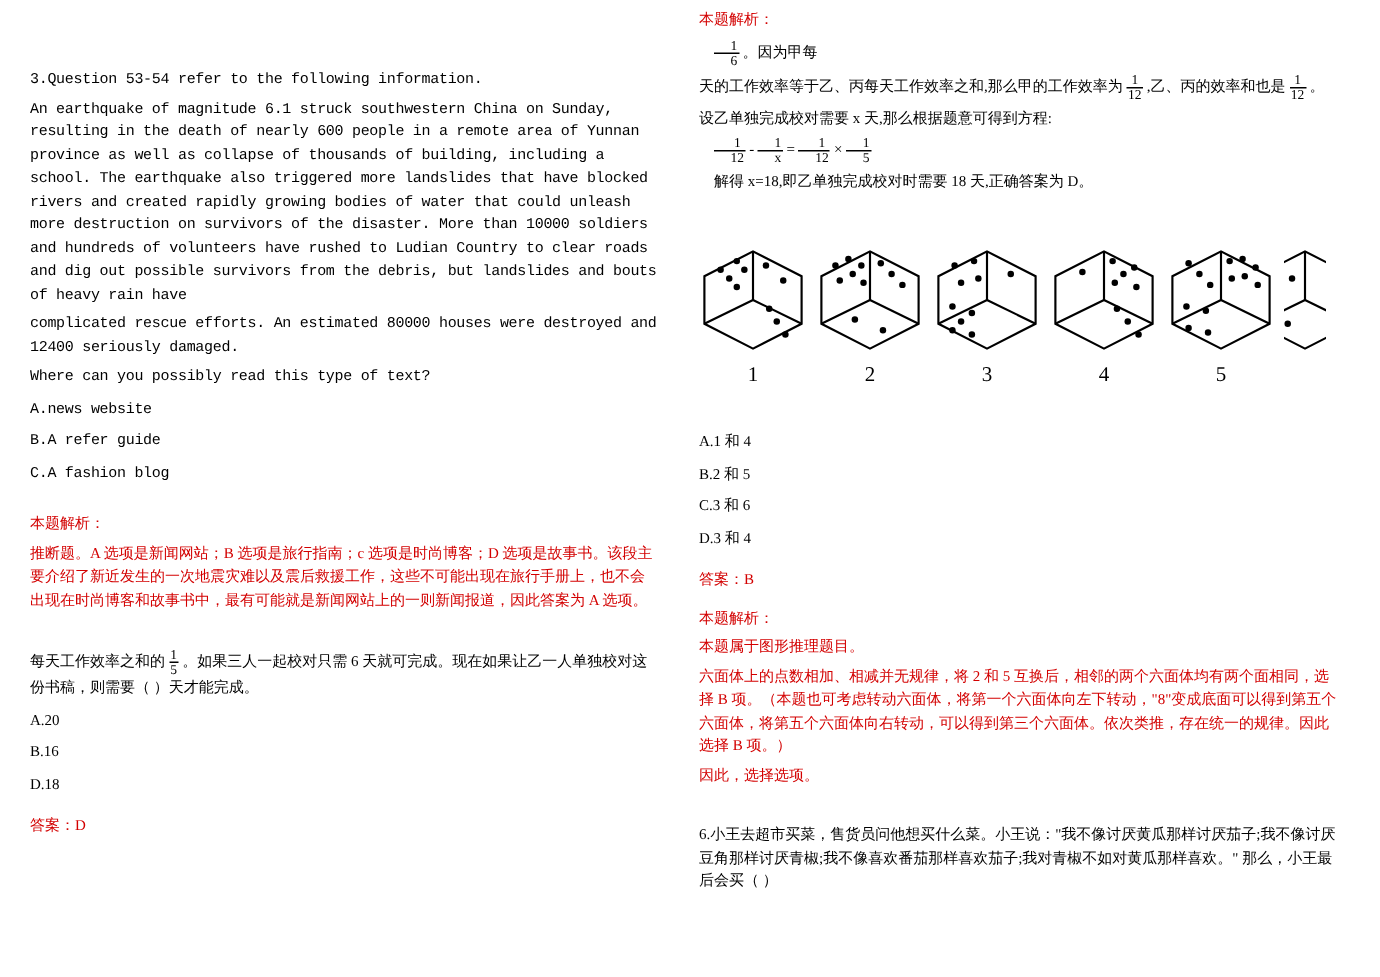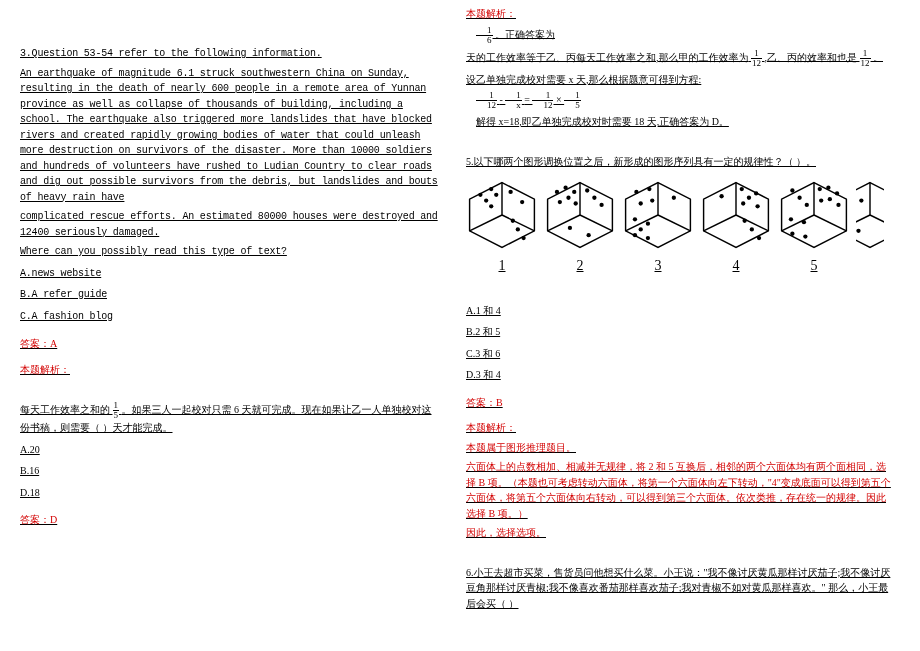--- a/index.html
+++ b/index.html
@@ -10,21 +10,20 @@
     font-family: "SimSun", "宋体", serif;
     font-size: 10px;
     color: #000000;
     display: flex;
     overflow: hidden;
   }
   .col {
     width: 450px;
     padding: 6px 12px 24px 20px;
     line-height: 1.55;
-    text-decoration: underline;
   }
   .col-right {
     padding-left: 16px;
     padding-right: 6px;
   }
   .para { margin-bottom: 4px; }
   .spacer-sm { height: 6px; }
   .spacer-lg { height: 20px; }
   .red { color: #d30000; }
   .option { margin: 6px 0; }
@@ -47,23 +46,23 @@
   <div class="para mono">3.Question 53-54 refer to the following information.</div>
   <div class="para mono">An earthquake of magnitude 6.1 struck southwestern China on Sunday, resulting in the death of nearly 600 people in a remote area of Yunnan province as well as collapse of thousands of building, including a school. The earthquake also triggered more landslides that have blocked rivers and created rapidly growing bodies of water that could unleash more destruction on survivors of the disaster. More than 10000 soldiers and hundreds of volunteers have rushed to Ludian Country to clear roads and dig out possible survivors from the debris, but landslides and bouts of heavy rain have</div>
   <div class="para mono">complicated rescue efforts. An estimated 80000 houses were destroyed and 12400 seriously damaged.</div>
   <div class="para mono">Where can you possibly read this type of text?</div>
 
   <div class="option mono">A.news website</div>
   <div class="option mono">B.A refer guide</div>
   <div class="option mono">C.A fashion blog</div>
 
   <div class="spacer-sm"></div>
-  <div class="para red">答案：A</div>
   <div class="spacer-sm"></div>
   <div class="para red">本题解析：</div>
+  <div class="para red">推断题。A 选项是新闻网站；B 选项是旅行指南；c 选项是时尚博客；D 选项是故事书。该段主要介绍了新近发生的一次地震灾难以及震后救援工作，这些不可能出现在旅行手册上，也不会出现在时尚博客和故事书中，最有可能就是新闻网站上的一则新闻报道，因此答案为 A 选项。</div>
 
   <div class="spacer-lg"></div>
 
   <div class="para">
     <span>每天工作效率之和的</span>
     <span class="frac">
       <span class="n">1</span>
       <span class="d">5</span>
     </span>
     <span>。如果三人一起校对只需 6 天就可完成。现在如果让乙一人单独校对这份书稿，则需要（ ）天才能完成。</span>
@@ -76,21 +75,21 @@
   <div class="spacer-sm"></div>
   <div class="para red">答案：D</div>
 </div>
 
 <div class="col col-right">
 
   <div class="para red">本题解析：</div>
 
   <div class="para" style="text-indent:1em;">
     <span class="frac"><span class="n">1</span><span class="d">6</span></span>
-    <span>。正确答案为</span>
+    <span>。因为甲每</span>
   </div>
   <div class="para">
     <span>天的工作效率等于乙、丙每天工作效率之和,那么甲的工作效率为</span>
     <span class="frac"><span class="n">1</span><span class="d">12</span></span>
     <span>,乙、丙的效率和也是</span>
     <span class="frac"><span class="n">1</span><span class="d">12</span></span>
     <span>。</span>
   </div>
   <div class="para">设乙单独完成校对需要 x 天,那么根据题意可得到方程:</div>
   <div class="para" style="text-indent:1em;">
@@ -99,21 +98,20 @@
     <span class="frac"><span class="n">1</span><span class="d">x</span></span>
     <span> = </span>
     <span class="frac"><span class="n">1</span><span class="d">12</span></span>
     <span>× </span>
     <span class="frac"><span class="n">1</span><span class="d">5</span></span>
   </div>
   <div class="para" style="text-indent:1em;">解得 x=18,即乙单独完成校对时需要 18 天,正确答案为 D。</div>
 
   <div class="spacer-lg"></div>
 
-  <div class="para">5.以下哪两个图形调换位置之后，新形成的图形序列具有一定的规律性？（ ）。</div>
 
   <div class="dice-row">
 
     <div class="dice-unit">
       <svg class="dice" width="72" height="72" viewBox="0 0 100 100">
         <polygon points="50,5 95,28 95,72 50,95 5,72 5,28" fill="#fff" stroke="#000" stroke-width="2"></polygon>
         <line x1="50" y1="5" x2="50" y2="50" stroke="#000" stroke-width="2"></line>
         <line x1="50" y1="50" x2="5" y2="72" stroke="#000" stroke-width="2"></line>
         <line x1="50" y1="50" x2="95" y2="72" stroke="#000" stroke-width="2"></line>
 
@@ -247,19 +245,19 @@
   <div class="option">A.1 和 4</div>
   <div class="option">B.2 和 5</div>
   <div class="option">C.3 和 6</div>
   <div class="option">D.3 和 4</div>
 
   <div class="spacer-sm"></div>
   <div class="para red">答案：B</div>
   <div class="spacer-sm"></div>
   <div class="para red">本题解析：</div>
   <div class="para red">本题属于图形推理题目。</div>
-  <div class="para red">六面体上的点数相加、相减并无规律，将 2 和 5 互换后，相邻的两个六面体均有两个面相同，选择 B 项。（本题也可考虑转动六面体，将第一个六面体向左下转动，"4"变成底面可以得到第五个六面体，将第五个六面体向右转动，可以得到第三个六面体。依次类推，存在统一的规律。因此选择 B 项。）</div>
+  <div class="para red">六面体上的点数相加、相减并无规律，将 2 和 5 互换后，相邻的两个六面体均有两个面相同，选择 B 项。（本题也可考虑转动六面体，将第一个六面体向左下转动，"8"变成底面可以得到第五个六面体，将第五个六面体向右转动，可以得到第三个六面体。依次类推，存在统一的规律。因此选择 B 项。）</div>
   <div class="para red">因此，选择选项。</div>
 
   <div class="spacer-lg"></div>
 
   <div class="para">6.小王去超市买菜，售货员问他想买什么菜。小王说："我不像讨厌黄瓜那样讨厌茄子;我不像讨厌豆角那样讨厌青椒;我不像喜欢番茄那样喜欢茄子;我对青椒不如对黄瓜那样喜欢。" 那么，小王最后会买（ ）</div>
 </div>
 
 </body></html>

